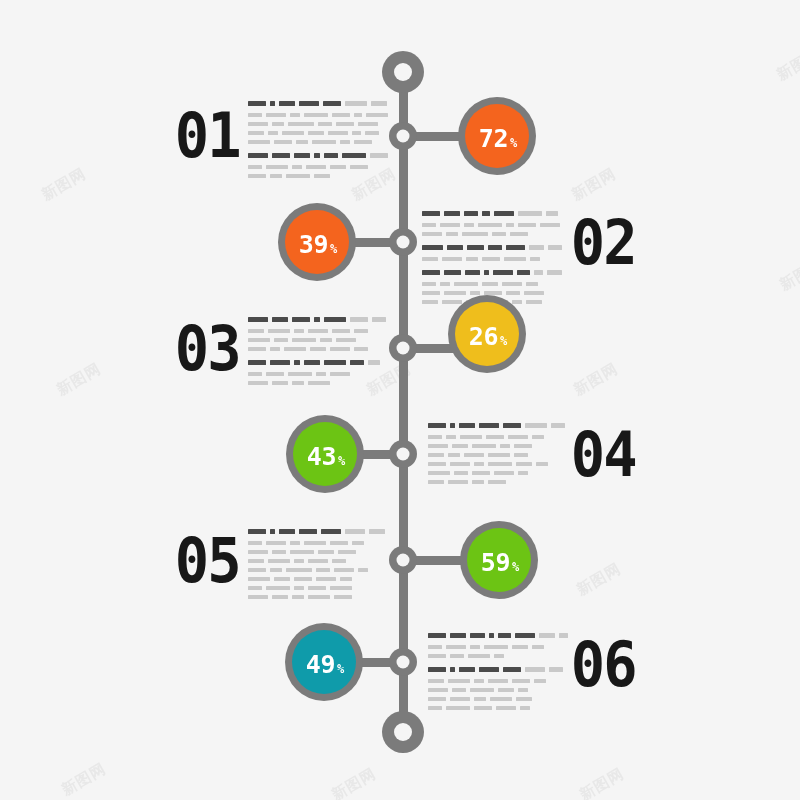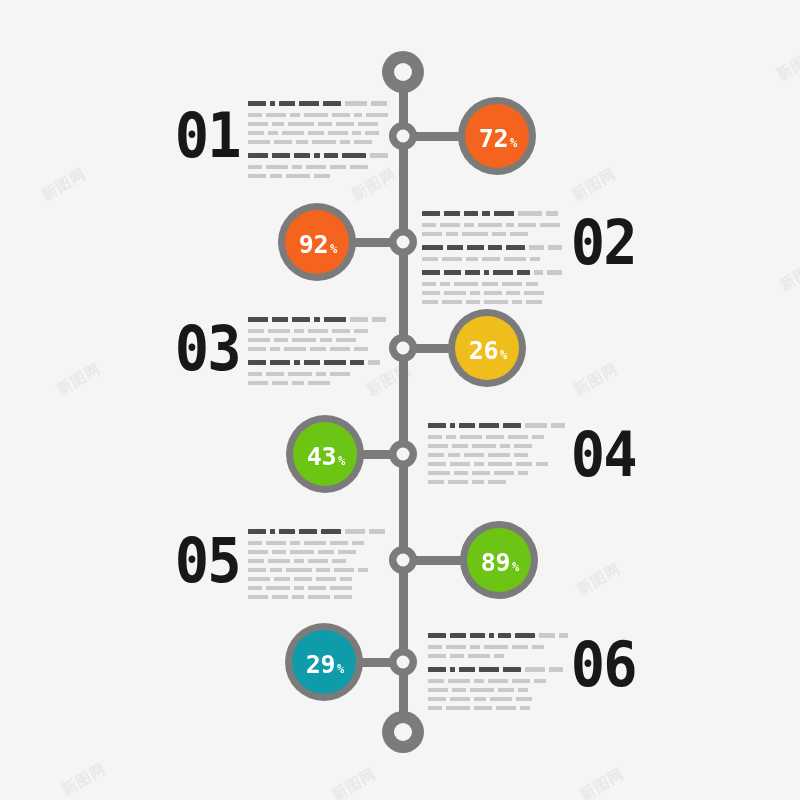--- a/index.html
+++ b/index.html
@@ -264,21 +264,21 @@
           <span class="seg" style="width:24px"></span>
           <span class="seg" style="width:16px"></span>
       </div>
     </div>
   </div>
 
   <div class="connector" style="left:330px; top:238px; width:74px;"></div>
   <div class="mid-node" style="left:389px; top:228px;"></div>
   <div class="bubble" style="left:278px; top:203px;">
     <div class="fill" style="background:#f4641e;">
-      <span class="pct-num">92</span>
+      <span class="pct-num">39</span>
         <span class="pct-sign">%</span>
     </div>
   </div>
   <div class="numeral" style="left:568px; top:212px;">02</div>
   <div class="textblock" style="left:422px; top:211px; width:140px;">
     <div class="para">
       <div class="line head">
         <span class="seg" style="width:18px"></span>
           <span class="seg" style="width:16px"></span>
           <span class="seg" style="width:14px"></span>
@@ -356,21 +356,21 @@
           <span class="seg" style="width:14px"></span>
           <span class="seg" style="width:24px"></span>
           <span class="seg" style="width:10px"></span>
           <span class="seg" style="width:16px"></span>
       </div>
     </div>
   </div>
 
   <div class="connector" style="left:404px; top:344px; width:70px;"></div>
   <div class="mid-node" style="left:389px; top:334px;"></div>
-  <div class="bubble" style="left:448px; top:309px;">
+  <div class="bubble" style="left:448px; top:295px;">
     <div class="fill" style="background:#efbe1c;">
       <span class="pct-num">26</span>
         <span class="pct-sign">%</span>
     </div>
   </div>
   <div class="numeral" style="left:172px; top:318px;">03</div>
   <div class="textblock" style="left:248px; top:317px; width:140px;">
     <div class="para">
       <div class="line head">
         <span class="seg" style="width:20px"></span>
@@ -494,21 +494,21 @@
           <span class="seg" style="width:12px"></span>
           <span class="seg" style="width:18px"></span>
       </div>
     </div>
   </div>
 
   <div class="connector" style="left:404px; top:556px; width:60px;"></div>
   <div class="mid-node" style="left:389px; top:546px;"></div>
   <div class="bubble" style="left:460px; top:521px;">
     <div class="fill" style="background:#6cc414;">
-      <span class="pct-num">89</span>
+      <span class="pct-num">59</span>
         <span class="pct-sign">%</span>
     </div>
   </div>
   <div class="numeral" style="left:172px; top:530px;">05</div>
   <div class="textblock" style="left:248px; top:529px; width:140px;">
     <div class="para">
       <div class="line head">
         <span class="seg" style="width:18px"></span>
           <span class="seg" style="width:5px"></span>
           <span class="seg" style="width:16px"></span>
@@ -568,21 +568,21 @@
           <span class="seg" style="width:22px"></span>
           <span class="seg" style="width:18px"></span>
       </div>
     </div>
   </div>
 
   <div class="connector" style="left:345px; top:658px; width:59px;"></div>
   <div class="mid-node" style="left:389px; top:648px;"></div>
   <div class="bubble" style="left:285px; top:623px;">
     <div class="fill" style="background:#0f9baa;">
-      <span class="pct-num">29</span>
+      <span class="pct-num">49</span>
         <span class="pct-sign">%</span>
     </div>
   </div>
   <div class="numeral" style="left:568px; top:634px;">06</div>
   <div class="textblock" style="left:428px; top:633px; width:140px;">
     <div class="para">
       <div class="line head">
         <span class="seg" style="width:20px"></span>
           <span class="seg" style="width:18px"></span>
           <span class="seg" style="width:16px"></span>

